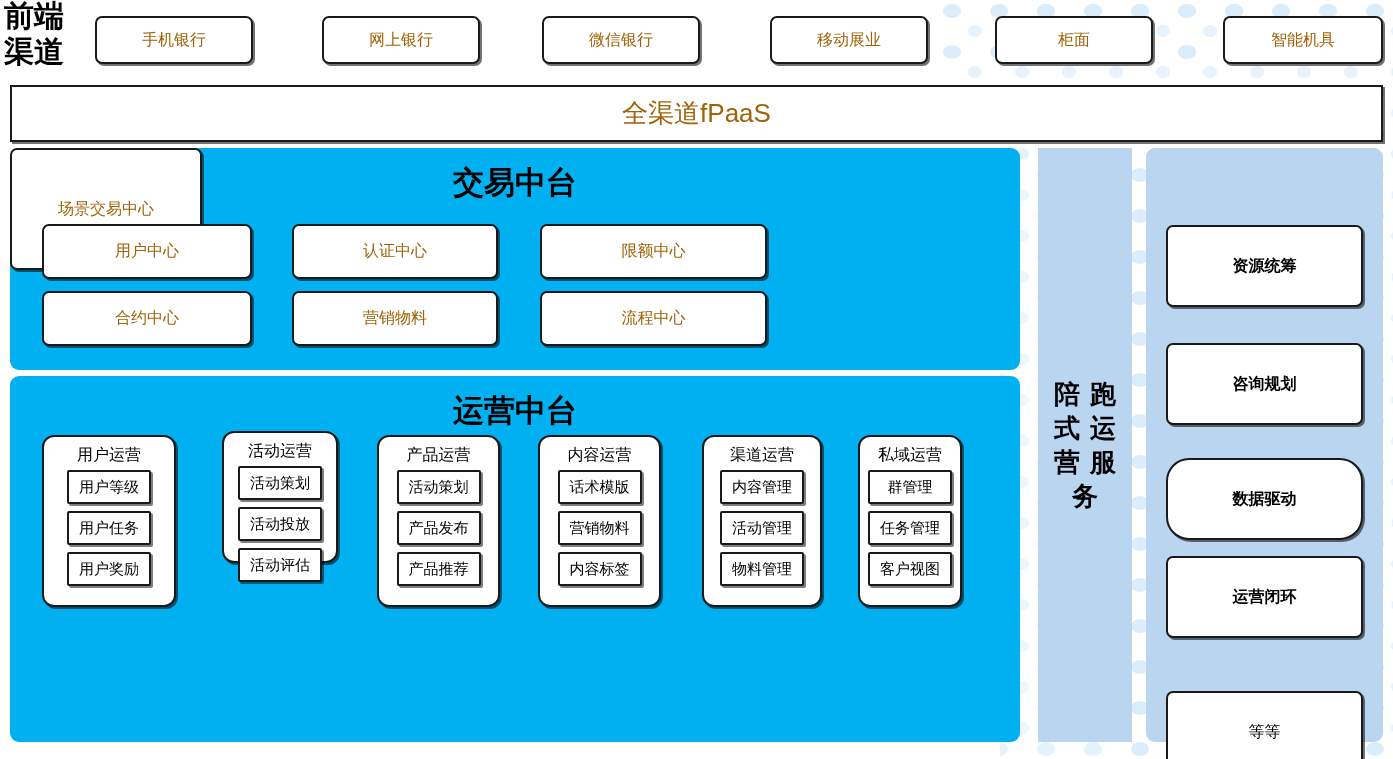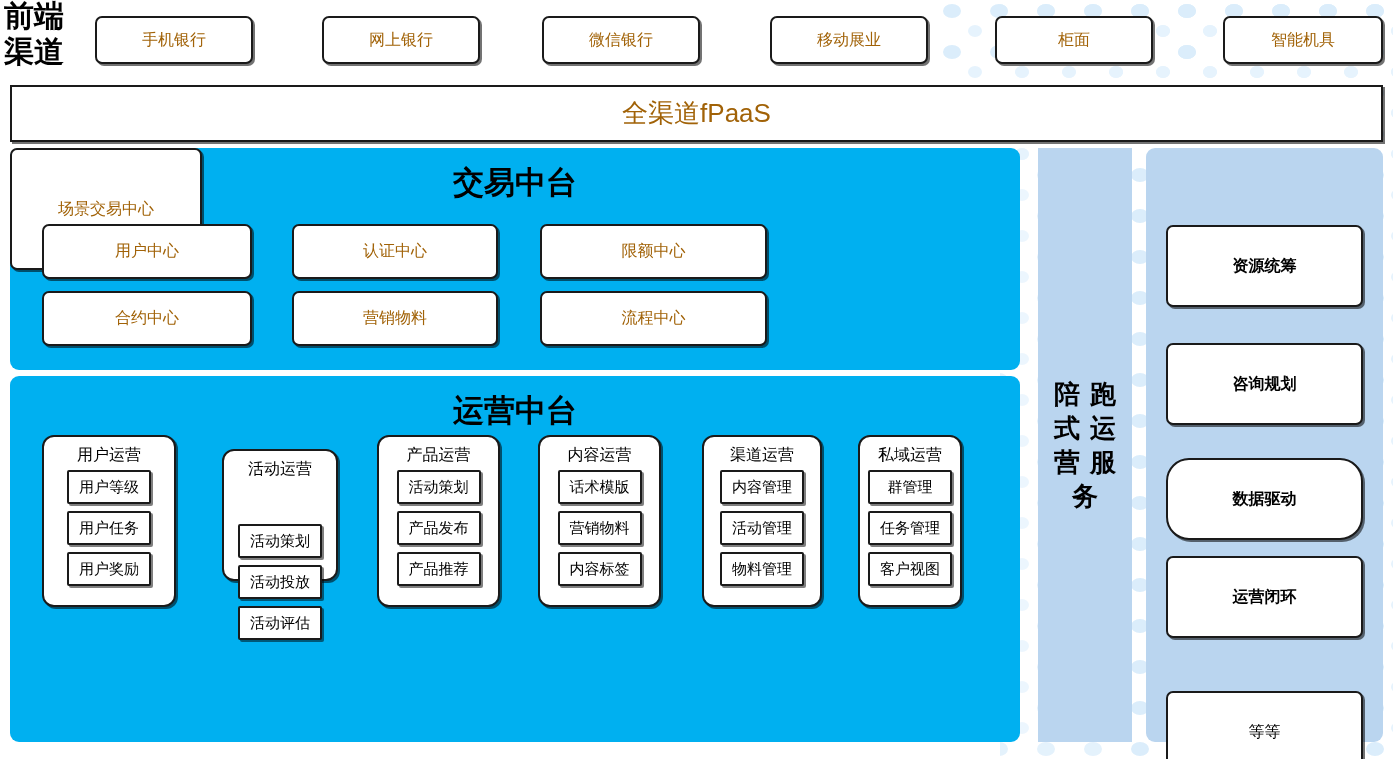--- a/index.html
+++ b/index.html
@@ -184,21 +184,21 @@
 
   <div class="ogroup" style="left:32px;top:59px;width:134px;height:172px;">
     <div class="gtitle">用户运营</div>
     <div class="gitems">
       <div class="gitem">用户等级</div>
       <div class="gitem">用户任务</div>
       <div class="gitem">用户奖励</div>
     </div>
   </div>
 
-  <div class="ogroup" style="left:212px;top:73px;width:116px;height:132px;gap:40px;">
+  <div class="ogroup" style="left:212px;top:55px;width:116px;height:132px;">
     <div class="gtitle">活动运营</div>
     <div class="gitems">
       <div class="gitem">活动策划</div>
       <div class="gitem">活动投放</div>
       <div class="gitem">活动评估</div>
     </div>
   </div>
 
   <div class="ogroup" style="left:367px;top:59px;width:123px;height:172px;">
     <div class="gtitle">产品运营</div>

